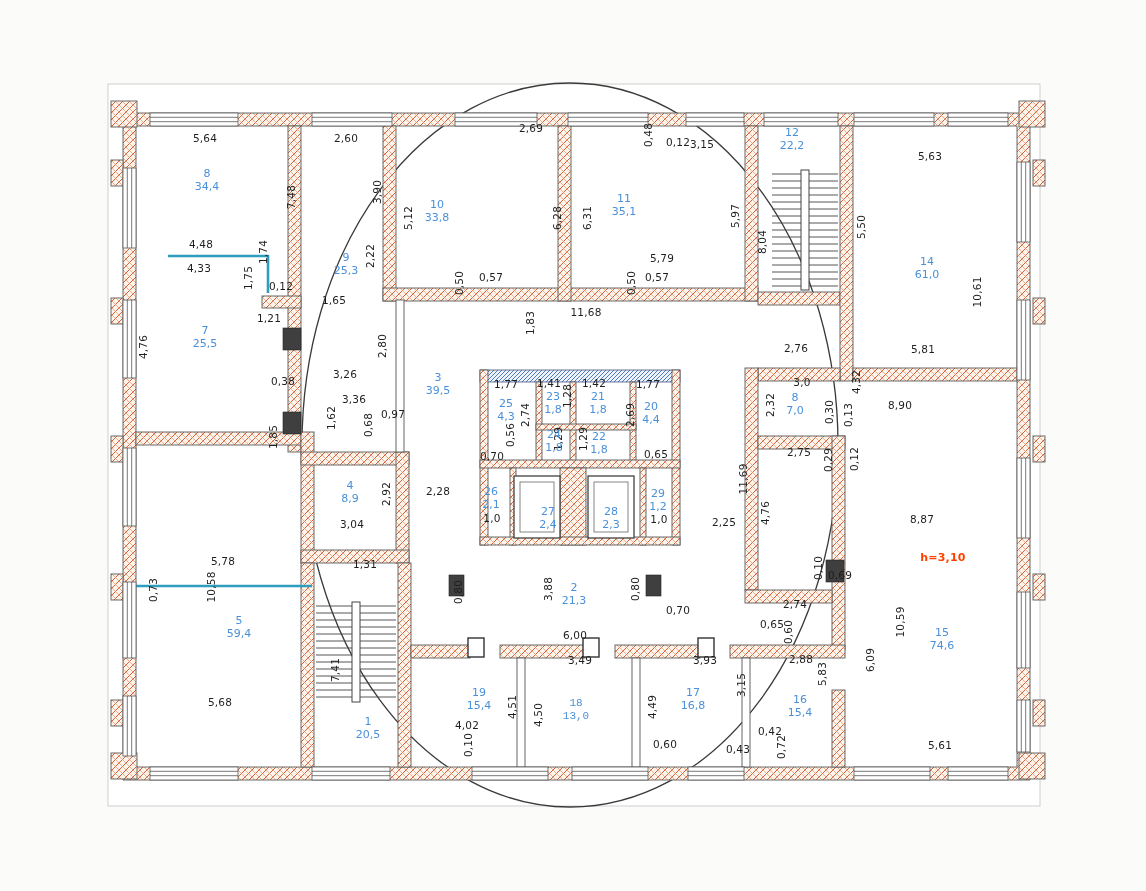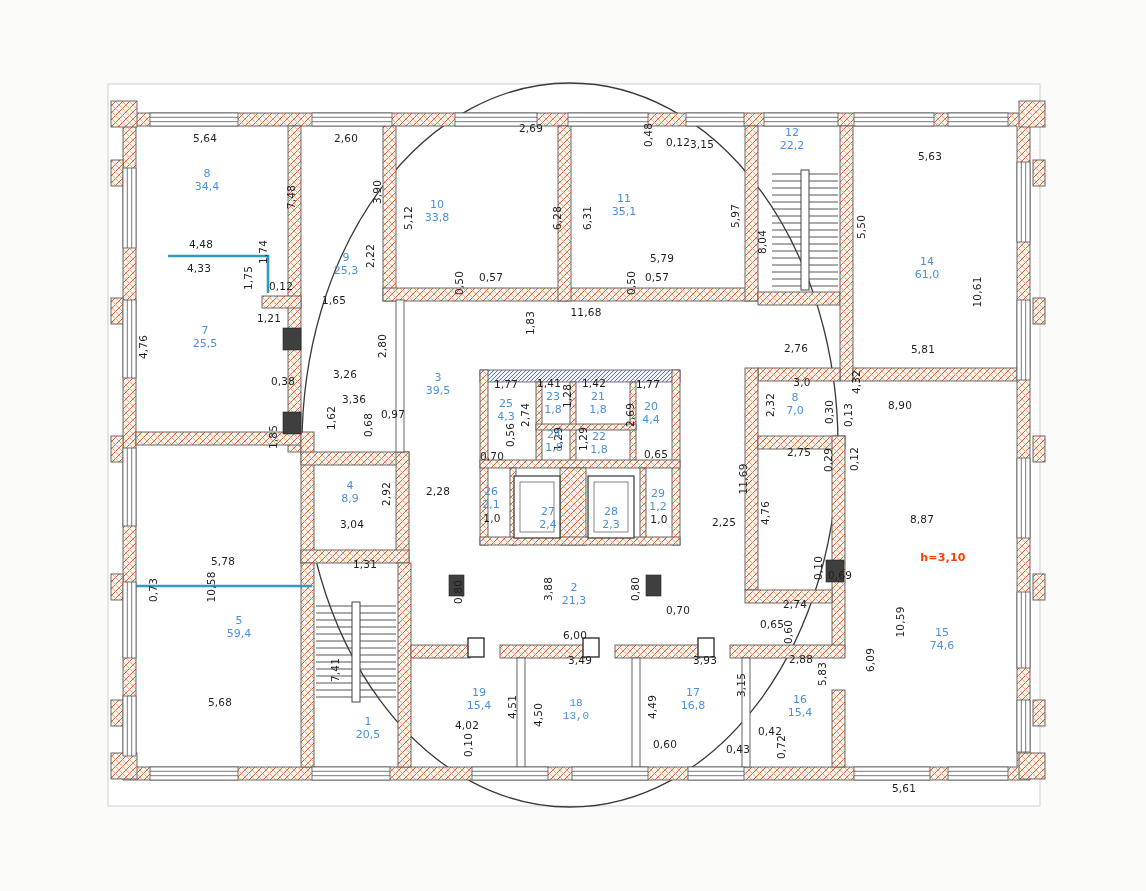--- a/index.html
+++ b/index.html
@@ -334,21 +334,21 @@
       <span class="dim" style="left: 220px; top: 702px;">5,68</span>
       <span class="dim rot" style="left: 512px; top: 707px;">4,51</span>
       <span class="dim rot" style="left: 538px; top: 715px;">4,50</span>
       <span class="dim rot" style="left: 652px; top: 707px;">4,49</span>
       <span class="dim rot" style="left: 741px; top: 685px;">3,15</span>
       <span class="dim" style="left: 770px; top: 731px;">0,42</span>
       <span class="dim rot" style="left: 781px; top: 747px;">0,72</span>
       <span class="dim rot" style="left: 468px; top: 745px;">0,10</span>
       <span class="dim" style="left: 665px; top: 744px;">0,60</span>
       <span class="dim" style="left: 738px; top: 749px;">0,43</span>
-      <span class="dim" style="left: 904px; top: 745px; margin-top: 43px;">5,61</span>
+      <span class="dim" style="left: 940px; top: 745px;">5,61</span>
       <span class="room" style="left: 207px; top: 181px;">
         <div>8</div>
         <div>34,4</div>
       </span>
       <span class="room" style="left: 792px; top: 140px;">
         <div>12</div>
         <div>22,2</div>
       </span>
       <span class="room" style="left: 437px; top: 212px;">
         <div>10</div>

